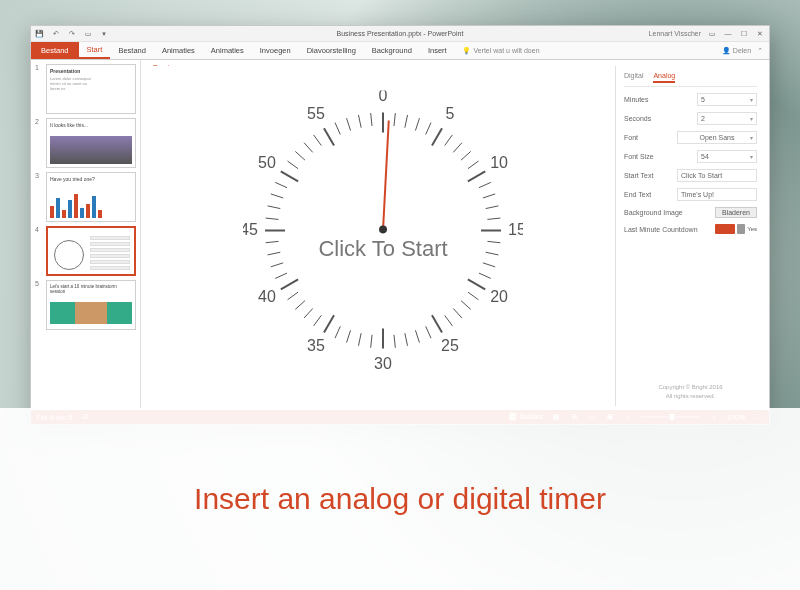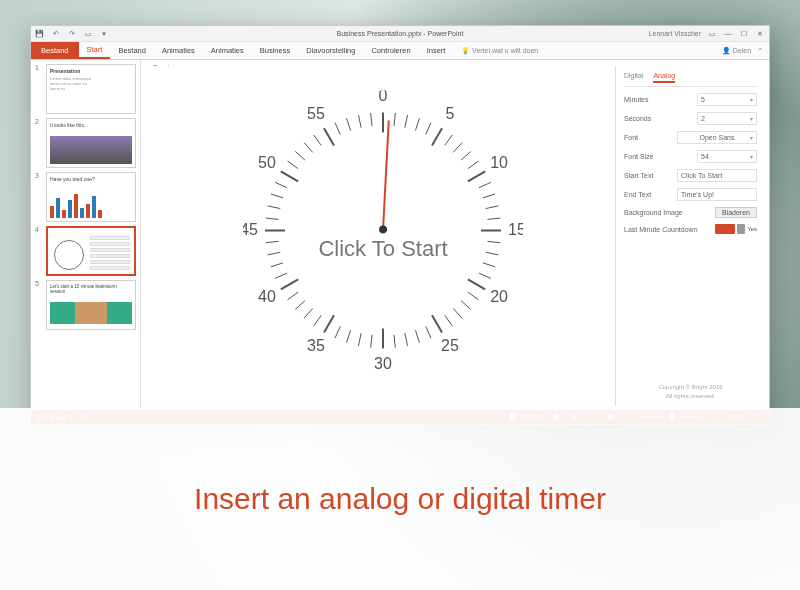--- a/index.html
+++ b/index.html
@@ -124,23 +124,23 @@
     <div class="qat-ico">☐</div>
     <div class="qat-ico">✕</div>
   </div>
 
   <div class="ribbon">
     <div class="file-tab">Bestand</div>
     <div class="ribbon-tab active">Start</div>
     <div class="ribbon-tab">Bestand</div>
     <div class="ribbon-tab">Animaties</div>
     <div class="ribbon-tab">Animaties</div>
-    <div class="ribbon-tab">Business</div>
+    <div class="ribbon-tab">Invoegen</div>
     <div class="ribbon-tab">Diavoorstelling</div>
-    <div class="ribbon-tab">Controleren</div>
+    <div class="ribbon-tab">Background</div>
     <div class="ribbon-tab">Insert</div>
     <div class="tell-me" style="margin-left:8px;">
       <span>💡</span>
       <span>Vertel wat u wilt doen</span>
     </div>
     <div class="spacer"></div>
     <div class="ribbon-right">
       <span>👤 <span>Delen</span></span>
       <span>⌃</span>
     </div>

